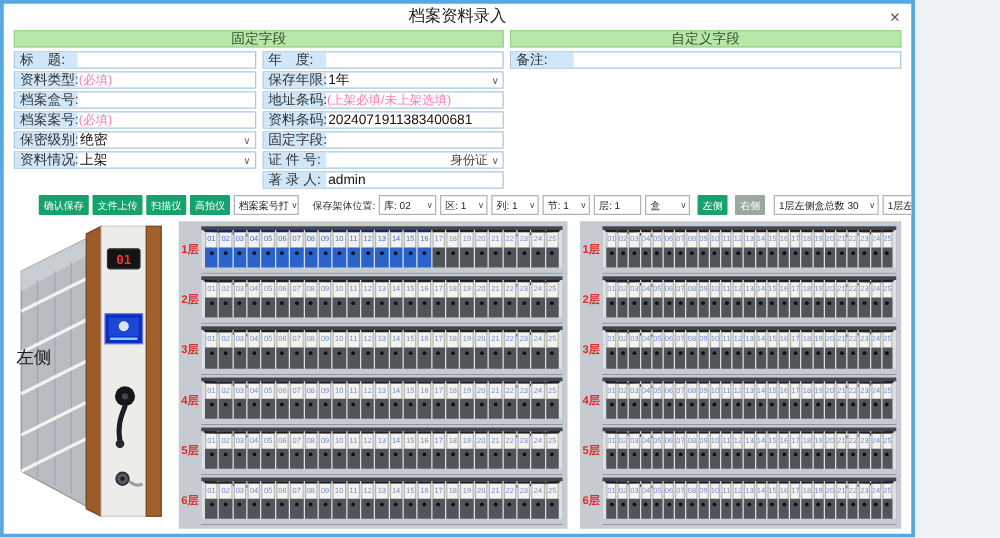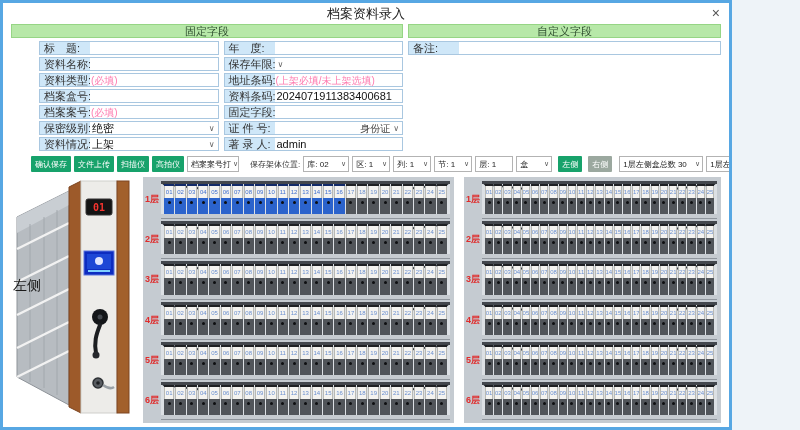--- a/index.html
+++ b/index.html
@@ -12,21 +12,21 @@
   
   .titlebar{height:20px;line-height:20px;text-align:center;position:relative;}
   .title{font-size:13px;color:#1b1b1b;}
   .close{position:absolute;right:9px;top:0;font-size:14px;color:#555;cursor:pointer;line-height:20px;}
   
   .form-area{display:flex;gap:5px;padding:1px 8px 0 8px;height:130px;}
   .sec-fixed{width:392px;flex:none;display:flex;flex-direction:column;}
   .sec-custom{flex:1;display:flex;flex-direction:column;}
   .sec-header{height:14px;line-height:13px;background:var(--header-green,#b7e8a8);
     border:1px solid #96d585;text-align:center;font-size:11px;color:#2f4f2f;margin-bottom:3px;}
-  .cols{display:flex;gap:5px;flex:1;margin-left:28px;}
+  .cols{display:flex;gap:5px;flex:1;}
   .fcol{flex:1;display:flex;flex-direction:column;gap:2px;}
   .field{height:14px;border:1px solid #a9c7e0;display:flex;align-items:center;
     font-size:11px;line-height:13px;background:#fff;flex:none;}
   .flabel{width:50px;flex:none;background:var(--label-blue,#cfe7f8);height:100%;
     display:flex;align-items:center;padding-left:4px;color:#333;white-space:nowrap;overflow:hidden;}
   .fhint{color:var(--hint-pink,#ff7bb0);white-space:nowrap;padding-left:1px;font-size:10px;}
   .fval{flex:1;padding-left:2px;color:#111;white-space:nowrap;overflow:hidden;}
   .fsuffix{font-size:10px;color:#444;white-space:nowrap;}
   .fchev{color:#666;font-size:8px;padding:0 3px;flex:none;}
   
@@ -78,24 +78,20 @@
   <div class="form-area">
     <div class="sec-fixed">
       <div class="sec-header">固定字段</div>
       <div class="cols">
         <div class="fcol" id="col-left">
             <div class="field">
               <span class="flabel">标　题:</span>
               <span class="fval"></span>
             </div>
             <div class="field">
-              <span class="flabel">资料名称:</span>
-              <span class="fval"></span>
-            </div>
-            <div class="field">
               <span class="flabel">资料类型:</span>
               <span class="fhint">(必填)</span>
               <span class="fval"></span>
             </div>
             <div class="field">
               <span class="flabel">档案盒号:</span>
               <span class="fval"></span>
             </div>
             <div class="field">
               <span class="flabel">档案案号:</span>
@@ -113,20 +109,21 @@
               <span class="fchev">∨</span>
             </div>
           </div>
         <div class="fcol" id="col-middle">
             <div class="field">
               <span class="flabel">年　度:</span>
               <span class="fval"></span>
             </div>
             <div class="field">
               <span class="flabel">保存年限:</span>
+              <span class="fval">1年</span>
               <span class="fchev">∨</span>
             </div>
             <div class="field">
               <span class="flabel">地址条码:</span>
               <span class="fhint">(上架必填/未上架选填)</span>
               <span class="fval"></span>
             </div>
             <div class="field">
               <span class="flabel">资料条码:</span>
               <span class="fval">2024071911383400681</span>

